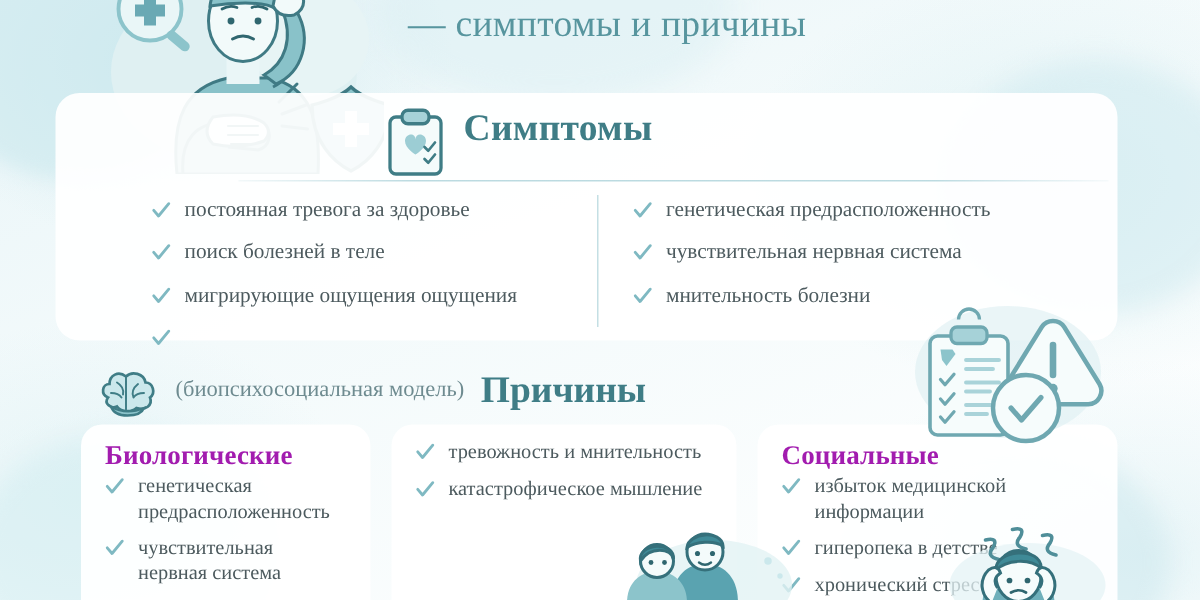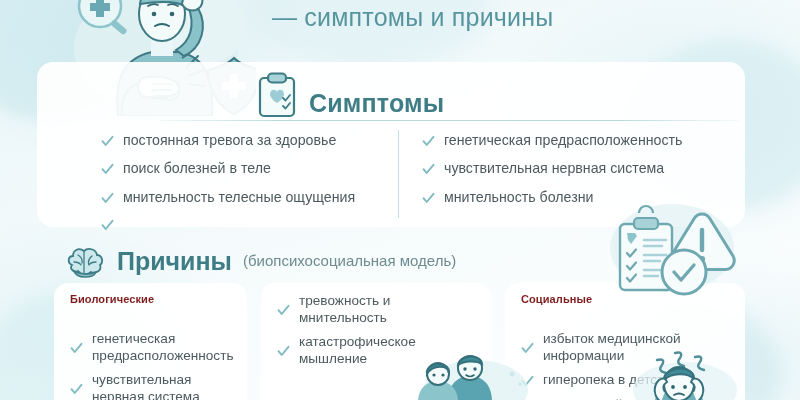--- a/index.html
+++ b/index.html
@@ -14,20 +14,21 @@
   #page {
     position: relative;
     width: 800px; height: 400px;
     overflow: hidden;
     background:
       radial-gradient(ellipse 260px 180px at 120px 40px, rgba(205,233,238,0.75) 0%, rgba(205,233,238,0) 70%),
       radial-gradient(ellipse 300px 200px at 700px 120px, rgba(210,236,240,0.55) 0%, rgba(210,236,240,0) 70%),
       radial-gradient(ellipse 240px 160px at 60px 330px, rgba(214,238,242,0.5) 0%, rgba(214,238,242,0) 72%),
       radial-gradient(ellipse 300px 180px at 760px 370px, rgba(208,235,240,0.5) 0%, rgba(208,235,240,0) 72%),
       linear-gradient(160deg, #e9f5f8 0%, #f3fafb 40%, #ffffff 100%);
+    font-family: Liberation Serif, serif;
   }
 
   
   .blob { position: absolute; border-radius: 50%; pointer-events: none; }
   .blob.b1 { left: -40px; top: -30px; width: 180px; height: 150px; background: rgba(200,231,237,0.55); filter: blur(6px); }
   .blob.b2 { right: -30px; top: 40px; width: 200px; height: 170px; background: rgba(206,234,239,0.5); filter: blur(8px); }
   .blob.b3 { left: -20px; bottom: -50px; width: 200px; height: 160px; background: rgba(210,236,241,0.55); filter: blur(8px); }
   .blob.b4 { right: 20px; bottom: -60px; width: 220px; height: 170px; background: rgba(204,232,238,0.5); filter: blur(8px); }
   .blob.b5 { left: 250px; top: -60px; width: 240px; height: 130px; background: rgba(214,238,242,0.45); filter: blur(10px); }
 
@@ -46,39 +47,39 @@
 
   
   #symptoms-card {
     position: absolute; left: 37px; top: 62px;
     width: 708px; height: 165px;
     background: rgba(255,255,255,0.93);
     border-radius: 16px;
   }
   #symptoms-head {
     position: absolute; left: 220px; top: 10px;
-    display: flex; align-items: flex-end; gap: 12px;
+    display: flex; align-items: flex-start; gap: 12px;
   }
   #symptoms-title {
     font-size: 25px; font-weight: 700; color: #3f7d86; letter-spacing: 0.2px;
   }
   #symptoms-rule {
     position: absolute; left: 122px; top: 58px; width: 580px; height: 1px;
     background: linear-gradient(to right, rgba(176,212,219,0.15), rgba(176,212,219,0.85) 20%, rgba(176,212,219,0.85) 80%, rgba(176,212,219,0.1));
   }
   #symptoms-divider {
     position: absolute; left: 361px; top: 68px; width: 1px; height: 88px;
     background: rgba(176,212,219,0.75);
   }
   .sym-col { position: absolute; top: 70px; }
   .sym-col.left  { left: 64px; width: 290px; }
   .sym-col.right { left: 385px; width: 320px; }
 
   .li {
-    display: flex; align-items: center; gap: 9px;
+    display: flex; align-items: flex-start; gap: 9px;
     margin-bottom: 11px;
     font-size: 14.2px; color: #4c5a5e; line-height: 1.22;
   }
   .li .txt { white-space: nowrap; }
 
   .chk { flex: 0 0 auto; width: 13px; height: 13px; margin-top: 2px; }
   .chk svg { display: block; }
 
   
   #causes-head {
@@ -92,22 +93,22 @@
     position: absolute; top: 283px; height: 120px;
     background: rgba(255,255,255,0.94);
     border-radius: 14px 14px 0 0;
     padding: 10px 16px 0 16px;
   }
   #cause-bio    { left: 54px;  width: 193px; }
   #cause-psycho { left: 261px; width: 230px; }
   #cause-social { left: 505px; width: 240px; }
 
   .cause-h {
-    font-size: 11px; font-weight: 700; color: #7f1d1d;
-    margin-bottom: 26px; letter-spacing: 0.1px;
+    font-size: 18px; font-weight: 700; color: #a21caf;
+    margin-bottom: 2px; letter-spacing: 0.1px;
   }
   .cause-card .li { font-size: 13.6px; margin-bottom: 8px; }
   .cause-card .li .txt { white-space: normal; }
 
   
   .ill { position: absolute; pointer-events: none; }
   #ill-clipboard { right: 48px; top: 196px; width: 150px; height: 100px; }
   #ill-couple    { left: 400px; top: 352px; width: 140px; height: 50px; }
   #ill-stress    { right: 55px; top: 348px; width: 130px; height: 54px; }
 </style>
@@ -192,21 +193,21 @@
             </svg>
           </span>
         <span class="txt">поиск болезней в теле</span>
       </div>
       <div class="li">
         <span class="chk">
             <svg width="13" height="13" viewBox="0 0 13 13">
               <path d="M1.5 6.2 L4.7 10 L11.5 1.8" fill="none" stroke="#7fb9c2" stroke-width="1.9" stroke-linecap="round" stroke-linejoin="round"></path>
             </svg>
           </span>
-        <span class="txt">мнительность телесные ощущения</span>
+        <span class="txt">мигрирующие ощущения ощущения</span>
       </div>
       <div class="li">
         <span class="chk">
             <svg width="13" height="13" viewBox="0 0 13 13">
               <path d="M1.5 6.2 L4.7 10 L11.5 1.8" fill="none" stroke="#7fb9c2" stroke-width="1.9" stroke-linecap="round" stroke-linejoin="round"></path>
             </svg>
           </span>
       </div>
     </div>
 
@@ -237,22 +238,22 @@
       </div>
     </div>
   </div>
 
   <div id="causes-head">
     <svg width="42" height="34" viewBox="0 0 42 34">
       <path d="M9 12 C4 12 3 19 8 21 C5 25 10 29 14 27 C17 31 24 31 27 28 C33 30 38 26 36 21 C40 18 38 11 33 11 C32 5 24 3 20 7 C15 3 9 6 9 12Z" fill="#cbe8ec" stroke="#3f7d86" stroke-width="1.8"></path>
       <path d="M20 7 v22 M14 11 q5 3 4 8 M28 12 q-5 4 -3 9 M10 18 q5 0 7 3 M32 18 q-5 0 -7 3" fill="none" stroke="#3f7d86" stroke-width="1.3" stroke-linecap="round"></path>
       <path d="M10 27 q10 6 22 1 q-2 5 -11 5 q-9 0 -11 -6z" fill="#8cc4cb" stroke="#3f7d86" stroke-width="1.6"></path>
     </svg>
+    <div id="causes-sub">(биопсихосоциальная  модель)</div>
     <div id="causes-title">Причины</div>
-    <div id="causes-sub">(биопсихосоциальная  модель)</div>
   </div>
 
   <div class="cause-card" id="cause-bio">
     <div class="cause-h">Биологические</div>
     <div class="li">
       <span class="chk">
           <svg width="13" height="13" viewBox="0 0 13 13">
             <path d="M1.5 6.2 L4.7 10 L11.5 1.8" fill="none" stroke="#7fb9c2" stroke-width="1.9" stroke-linecap="round" stroke-linejoin="round"></path>
           </svg>
         </span>

